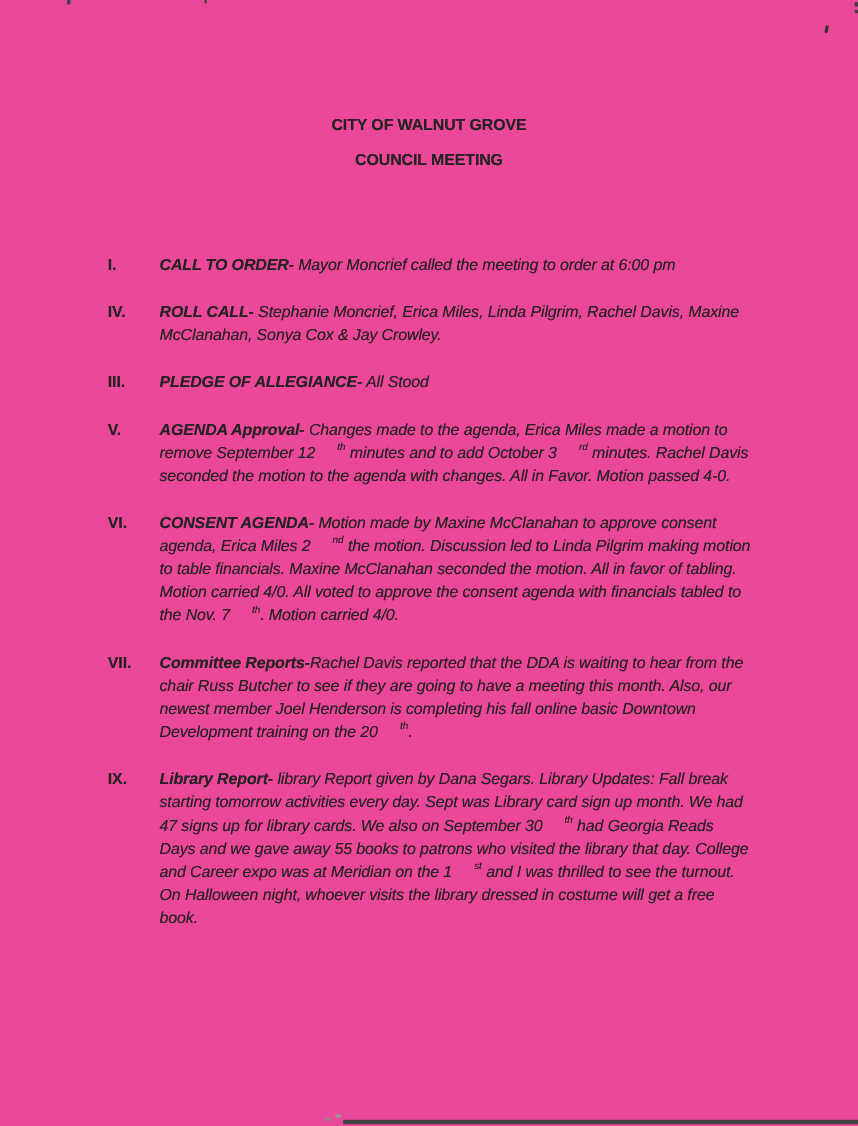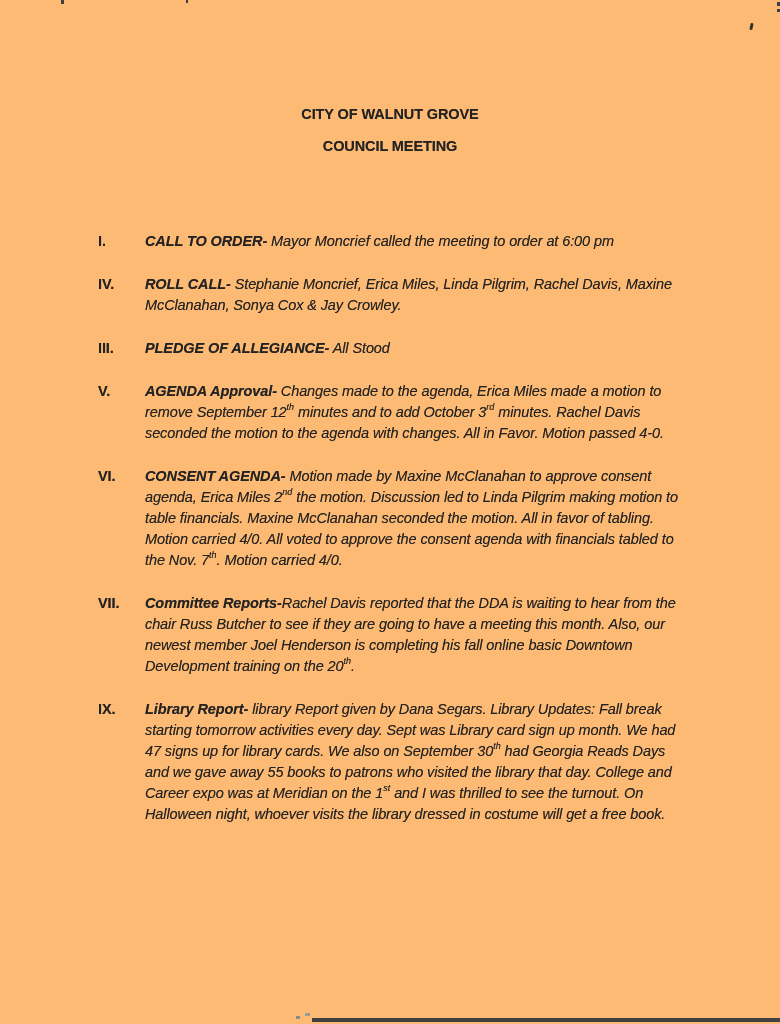--- a/index.html
+++ b/index.html
@@ -6,21 +6,21 @@
   body {
     width: 780px; height: 1024px;
     background: #ffffff;
     position: relative;
     overflow: hidden;
     font-family: "Liberation Sans", sans-serif;
     color: #232323;
   }
   .page {
     position: absolute; inset: 0;
-    background: #fdba74;
+    background: #ec4899;
   }
   .doc-header {
     position: absolute;
     top: 104px; left: 0; width: 780px;
     text-align: center;
     font-weight: bold;
     font-size: 14.5px;
     letter-spacing: -0.1px;
     text-shadow: 0 0 0.4px rgba(0,0,0,0.45);
   }
@@ -40,20 +40,21 @@
   .numeral { width: 47px; flex: none; font-weight: bold; }
   .itext { width: 540px; font-style: italic; }
   .ititle { font-weight: bold; }
   .ibody sup {
     font-size: 9px;
     line-height: 0;
     letter-spacing: 0;
     position: relative;
     top: -1px;
     vertical-align: super;
+    margin-left: 20px;
   }
   
   .speck { position: absolute; background: #3f3f3f; }
   .speck-a { left: 61px; top: 0; width: 3px; height: 4px; }
   .speck-b { left: 186px; top: 0; width: 2px; height: 3px; }
   .speck-c { left: 777px; top: 2px; width: 3px; height: 4px; }
   .speck-d { left: 777px; top: 9px; width: 3px; height: 3px; }
   .speck-e {
     left: 750px; top: 23px; width: 3px; height: 7px;
     border-radius: 2px; transform: rotate(12deg); background: #333;

